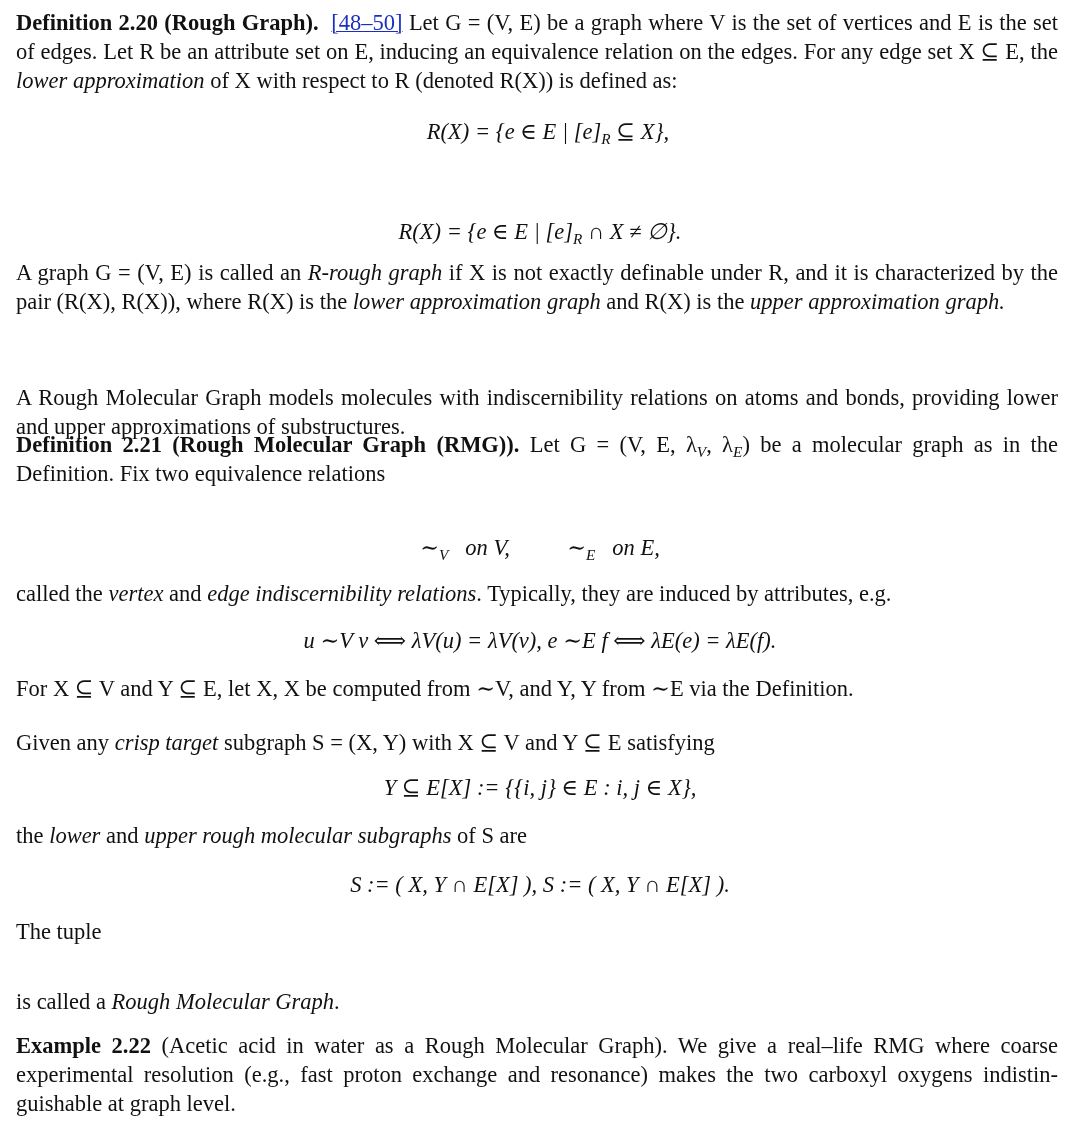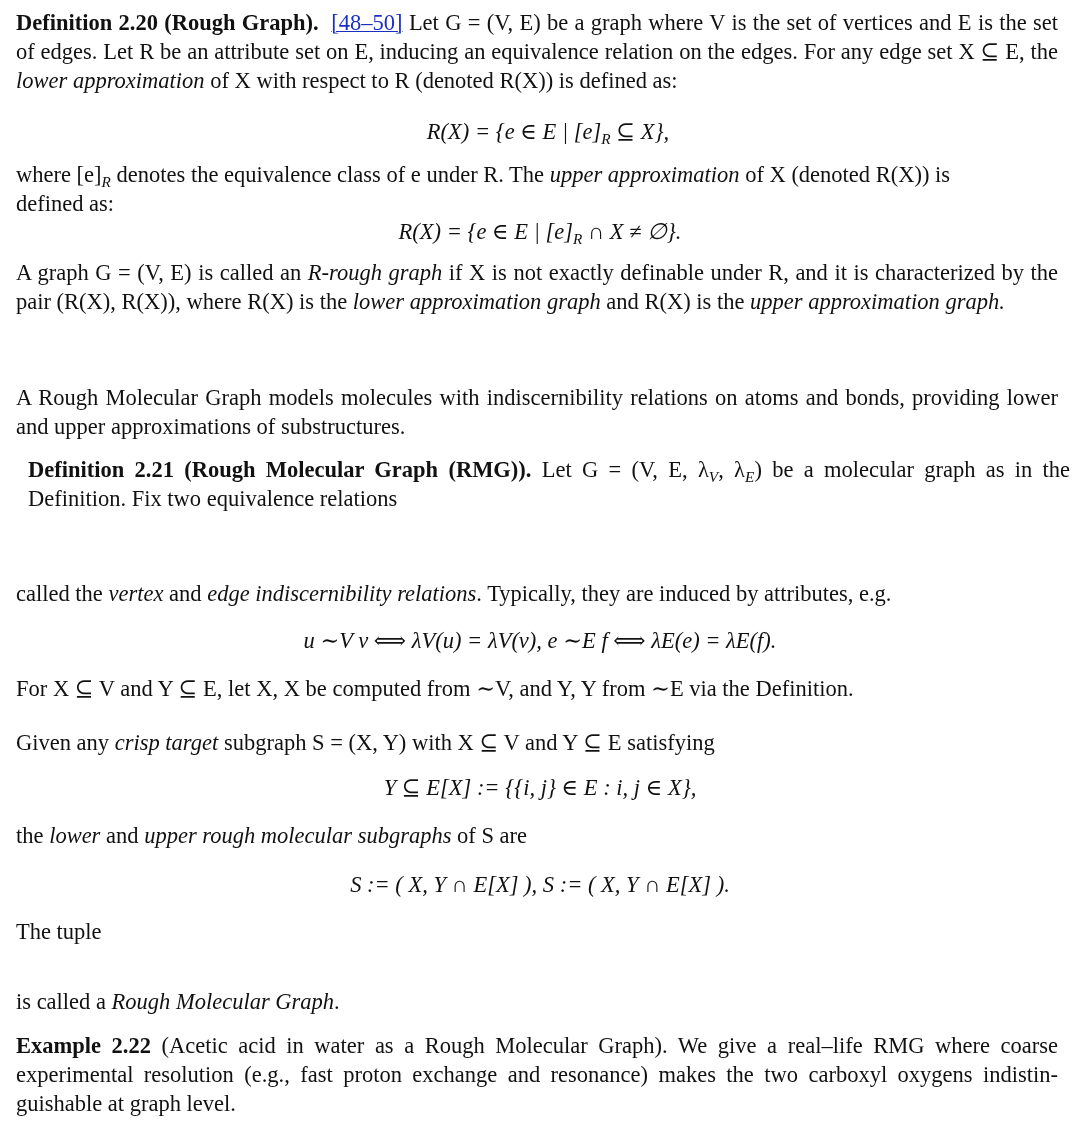--- a/index.html
+++ b/index.html
@@ -28,40 +28,41 @@
     &nbsp;<a class="cite" href="#">[48–50]</a>
     <span> Let G = (V, E) be a graph where V is the set of vertices and E is</span>
     <span>the set of edges. Let R be an attribute set on E, inducing an equivalence relation on the edges. For any edge</span>
     <span>set X ⊆ E, the </span><i>lower approximation</i><span> of X with respect to R (denoted R(X)) is defined as:</span>
   </div>
 
   <div class="center" style="top:117px;padding-left:8px;">
     <span class="m">R(X) = {e ∈ E | [e]</span><sub>R</sub><span class="m"> ⊆ X},</span>
   </div>
 
-  <div class="blk just" style="top:160px;">
-    <span>where [e]</span><sub>R</sub><span> denotes the equivalence class of e under R.  The </span><i>upper approximation</i><span> of X (denoted R(X)) is</span><br>
-    <span>defined as:</span>
-  </div>
 
   <div class="center" style="top:217px;">
     <span class="m">R(X) = {e ∈ E | [e]</span><sub>R</sub><span class="m"> ∩ X ≠ ∅}.</span>
   </div>
 
   <div class="blk just" style="top:383px;">A Rough Molecular Graph models molecules with indiscernibility relations on atoms and bonds, providing lower and upper approximations of substructures.</div>
 
   <div class="blk just" style="top:258px;">
     <span>A graph G = (V, E) is called an </span><i>R-rough graph</i><span> if X is not exactly definable under R, and it is characterized by the pair (R(X), R(X)), where R(X) is the </span><i>lower approximation graph</i><span> and R(X) is the </span><i>upper approximation graph.</i>
   </div>
 
-  <div class="blk just" style="top:455px;margin-left:12px;">
+  <div class="blk just" style="top:430px;">
     <b>Definition 2.21</b>
     <b style="font-weight:bold;">(Rough Molecular Graph (RMG)).</b><span> Let G = (V, E, λ</span><sub>V</sub><span>, λ</span><sub>E</sub><span>) be a molecular graph as in the Definition. Fix two equivalence relations</span>
   </div>
 
+  <div class="center" style="top:533px;">
+    <span>∼</span><sub>V</sub>&nbsp;&nbsp;&nbsp;<span class="m">on V,</span>
+    <span style="display:inline-block;width:46px;"></span>
+    <span>∼</span><sub>E</sub>&nbsp;&nbsp;&nbsp;<span class="m">on E,</span>
+  </div>
 
   <div class="blk" style="top:579px;">
     <span>called the </span><i>vertex</i><span> and </span><i>edge indiscernibility relations</i><span>. Typically, they are induced by attributes, e.g.</span>
   </div>
 
   <div class="center m" style="top:626px;text-align:center;">u ∼V v ⟺ λV(u) = λV(v),      e ∼E f ⟺ λE(e) = λE(f).</div>
 
   <div class="blk" style="top:728px;">
     <span>Given any </span><i>crisp target</i><span> subgraph S = (X, Y) with X ⊆ V and Y ⊆ E satisfying</span>
   </div>

